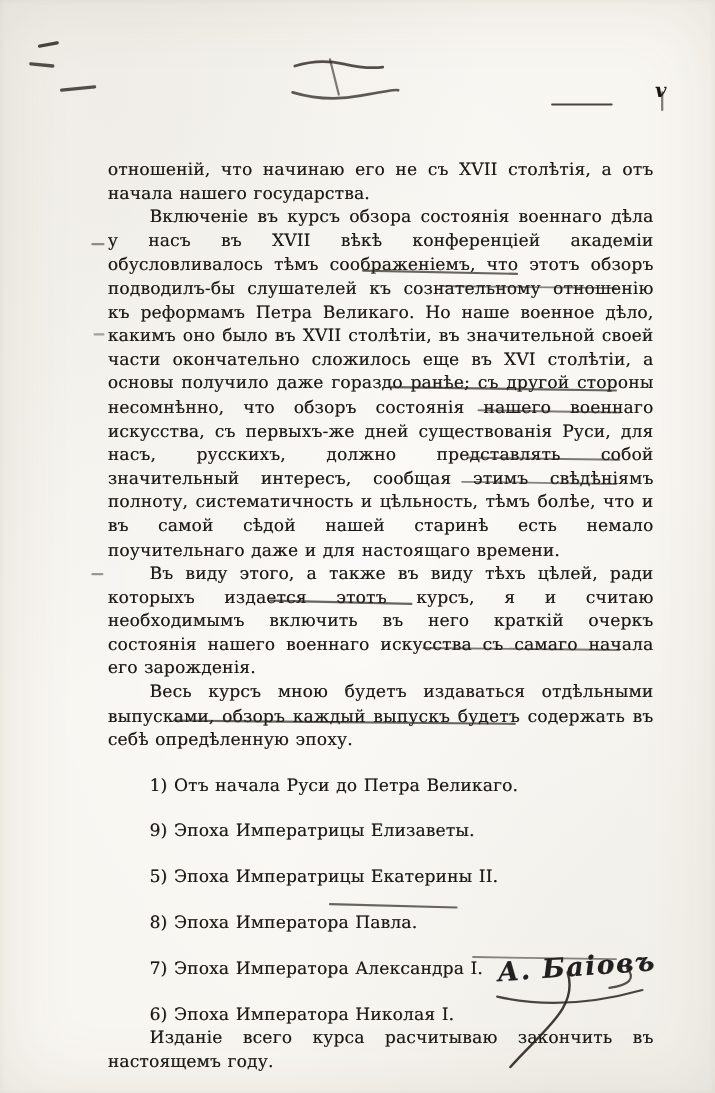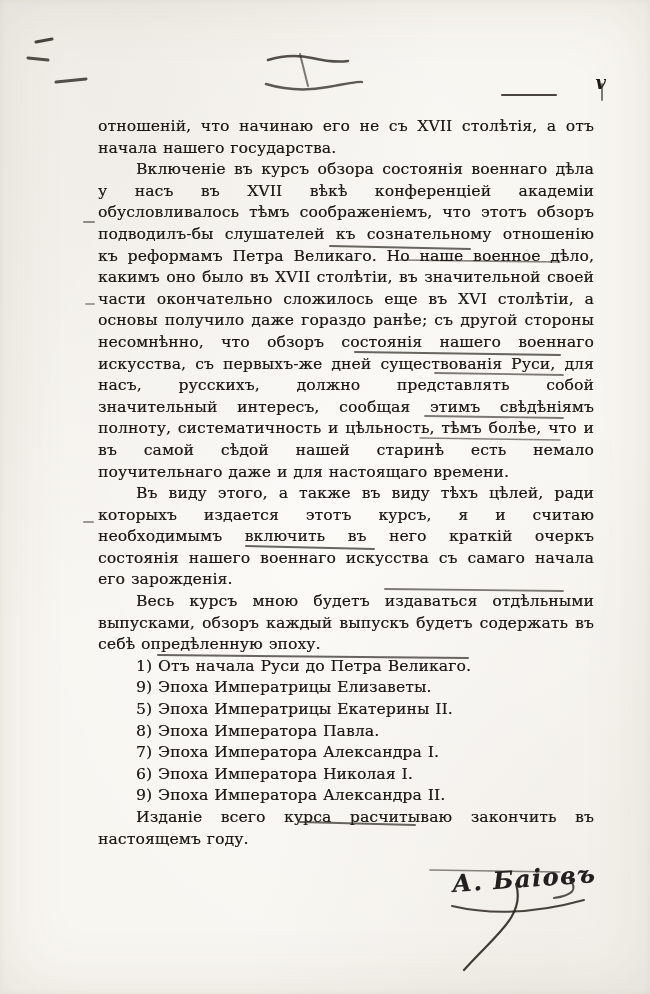--- a/index.html
+++ b/index.html
@@ -30,22 +30,22 @@
   .text-block {
     position:absolute; top:116px; left:98px; width:496px;
     font-size:15.5px; line-height:21.6px;
     text-align:justify;
     letter-spacing:0.15px;
     word-spacing:0.8px;
     text-shadow: 0.3px 0 0 rgba(28,25,20,0.55);
     z-index:1;
   }
   .para { text-indent:38px; }
-  .para.noindent { text-indent:0; }
-  .list .para { text-indent:38px; }
+  .para.noindent { text-indent:0;margin-top:28px; }
+  .list .para { text-indent:38px;margin-top:20px; }
   .signature {
     position:absolute; top:864px; right:54px;
     font-size:24px; font-style:italic; font-weight:bold;
     letter-spacing:1.5px;
     transform:rotate(-4deg);
     color:#221f20;
     text-shadow:0.4px 0.2px 0 rgba(30,28,30,0.5);
     z-index:2;
   }
 </style>
@@ -98,21 +98,20 @@
     <p class="para">Въ виду этого, а также въ виду тѣхъ цѣлей, ради которыхъ издается этотъ курсъ, я и считаю необходимымъ включить въ него краткій очеркъ состоянія нашего военнаго искусства съ самаго начала его зарожденія.</p>
     <p class="para">Весь курсъ мною будетъ издаваться отдѣльными выпусками, обзоръ каждый выпускъ будетъ содержать въ себѣ опредѣленную эпоху.</p>
 
     <div class="list">
       <p class="para">1) Отъ начала Руси до Петра Великаго.</p>
       <p class="para">9) Эпоха Императрицы Елизаветы.</p>
       <p class="para">5) Эпоха Императрицы Екатерины II.</p>
       <p class="para">8) Эпоха Императора Павла.</p>
       <p class="para">7) Эпоха Императора Александра I.</p>
       <p class="para">6) Эпоха Императора Николая I.</p>
-      <p class="para">9) Эпоха Императора Александра II.</p>
     </div>
 
     <p class="para">Изданіе всего курса расчитываю закончить въ настоящемъ году.</p>
   </div>
 
   <div class="signature">А. Баіовъ</div>
 
 </div>
 
 </body></html>

